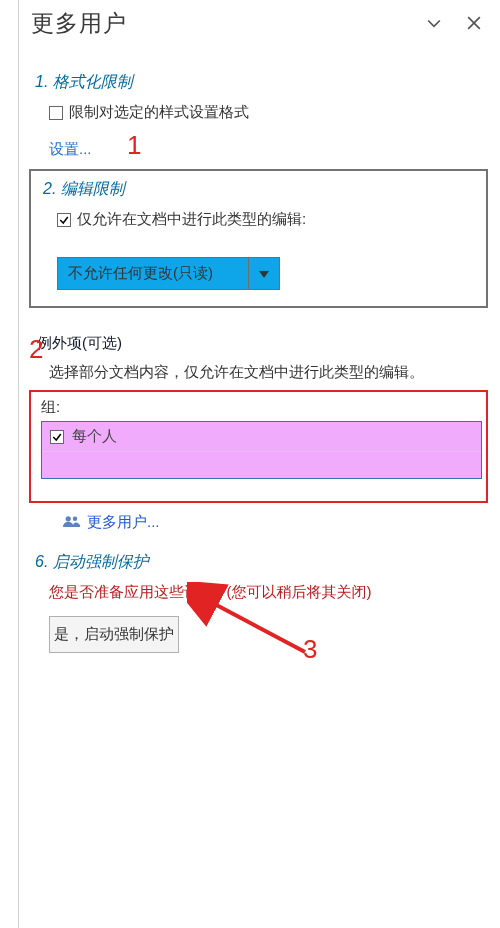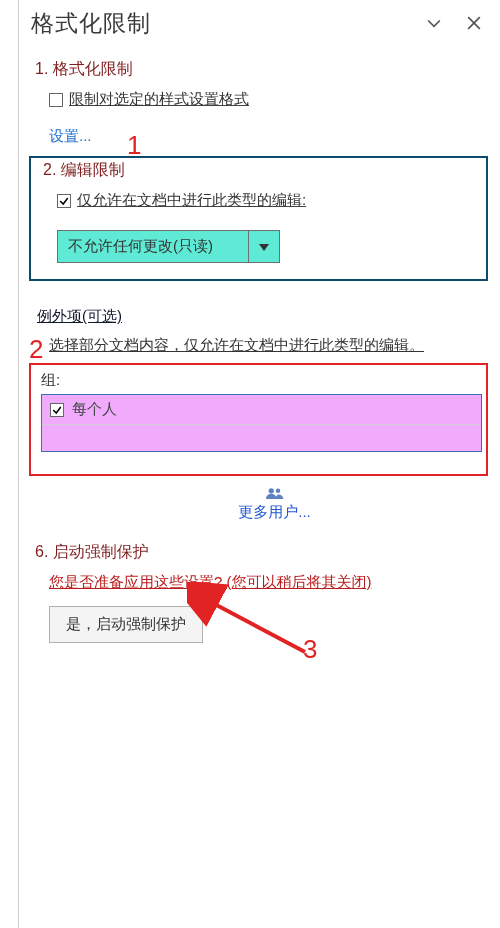--- a/index.html
+++ b/index.html
@@ -80,26 +80,27 @@
   }
   .title-icon svg { width: 20px; height: 20px; stroke: #555; stroke-width: 2; fill: none; }
 
   .content {
     padding: 4px 14px 0 16px;
     box-sizing: border-box;
   }
 
   .section-head {
     font-size: 16px;
-    color: #7f1d1d;
-    margin: 9px 0 10px 0;
+    color: #0369a1;
+    margin: 22px 0 10px 0;
     font-weight: 400;
-  }
-
-  .indent { margin-left: 14px; text-decoration: underline; }
+    font-style: italic;
+  }
+
+  .indent { margin-left: 14px; }
 
   .chk-row {
     display: flex;
     align-items: center;
     gap: 6px;
     margin: 10px 0;
   }
   .chk {
     width: 14px;
     height: 14px;
@@ -118,40 +119,40 @@
   .link {
     color: #1f6fd0;
     cursor: pointer;
     margin-top: 8px;
     display: inline-block;
   }
 
   .dropdown {
     display: inline-flex;
     border: 1px solid #6f6f6f;
-    margin-top: 10px;
-    background: #5eead4;
+    margin-top: 18px;
+    background: #0ea5e9;
   }
   .dropdown .dd-text {
     padding: 6px 10px;
     min-width: 170px;
     color:#333;
   }
   .dropdown .dd-btn {
     border-left: 1px solid #6f6f6f;
     width: 30px;
     display:flex;
     align-items:center;
     justify-content:center;
   }
   .dd-btn svg { width:12px; height:12px; fill:#333; }
 
   .callout {
-    border: 2px solid #0c4a6e;
-    padding: 0 12px 16px 12px;
+    border: 2px solid #737373;
+    padding: 6px 12px 16px 12px;
     margin-left: -6px;
     margin-right: -2px;
   }
 
   .sub-head {
     color:#0f172a;
     margin: 26px 0 10px 2px;
   }
 
   .group-box-outer {
@@ -171,32 +172,32 @@
     align-items:center;
     gap:8px;
     padding:5px 8px;
     border-bottom: 1px solid #cfcfcf;
   }
   .grp-item:last-child { border-bottom: none; }
 
   .more-users {
     display:flex;
     align-items:center;
+    gap:6px;
     color:#2258d6;
     margin: 10px 0 0 28px;
     cursor:pointer;
-    flex-direction:column;
   }
   .users-icon svg { width:18px; height:14px; fill:#5c82c2; }
 
   .button {
     display:inline-block;
     border: 1px solid #b0b0b0;
     background: #f4f4f4;
-    padding: 8px 16px;
+    padding: 8px 4px;
     color:#333;
     cursor:pointer;
     margin-top: 14px;
   }
 
   
   .red-note {
     position:absolute;
     color:#e22323;
     font-size: 26px;
@@ -215,21 +216,21 @@
 
 <div class="behind">
   <div class="grip">44</div>
   <div class="rule"></div>
   <div class="bottom"></div>
 </div>
 
 <div class="panel">
 
   <div class="titlebar">
-    <div class="title">格式化限制</div>
+    <div class="title">更多用户</div>
     <div class="title-icon">
       <svg viewBox="0 0 24 24">
           <polyline points="5 9 12 16 19 9"></polyline>
         </svg>
     </div>
     <div class="title-icon">
       <svg viewBox="0 0 24 24">
           <line x1="5" y1="5" x2="19" y2="19"></line>
           <line x1="19" y1="5" x2="5" y2="19"></line>
         </svg>

